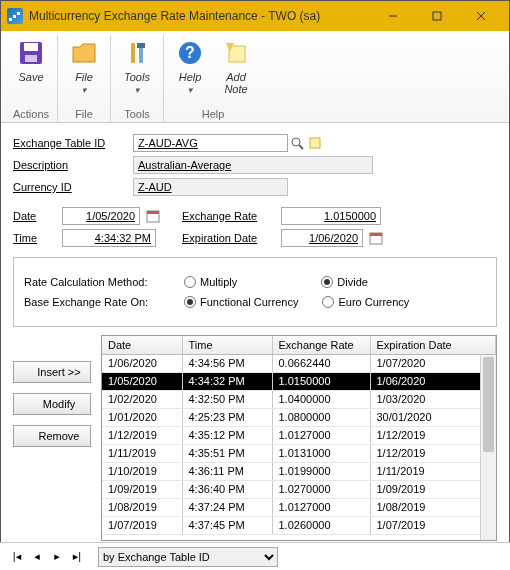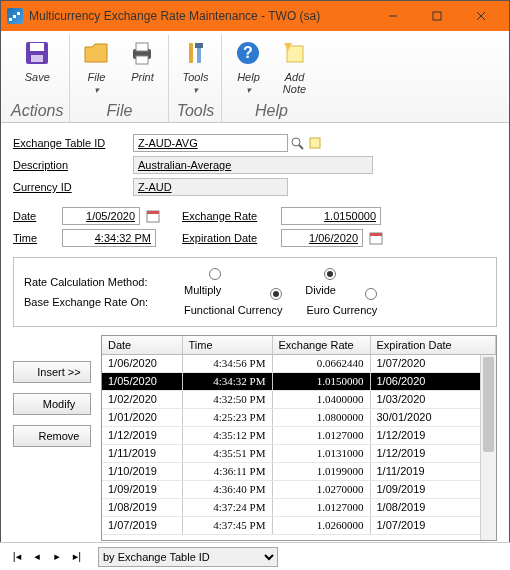--- a/index.html
+++ b/index.html
@@ -11,21 +11,21 @@
     width: 510px;
     height: 570px;
     overflow: hidden;
     border: 1px solid #555;
   }
   .titlebar {
     height: 30px;
     display: flex;
     align-items: center;
     padding: 0 6px;
-    background: #f97316;
+    background: #eab308;
   }
   .titlebar .app-icon {
     width: 16px; height: 16px;
     background: linear-gradient(135deg,#1a6fb0,#4aa0e0);
     margin-right: 6px;
     border-radius: 2px;
     position: relative;
   }
   .titlebar .app-icon::after {
     content:"";
@@ -52,21 +52,21 @@
   }
   .rgroup.noborder { border-right:none; }
   .rbtns { display:flex; gap:6px; }
   .rbtn {
     display:flex; flex-direction:column; align-items:center;
     gap:2px; padding:2px 4px;
     cursor:default;
   }
   .rbtn .lbl, .rbtn .lbl-dd { font-size:11px; color:#333; text-align:center; line-height:1.1;font-style:italic; }
   .rbtn .dd-caret { font-size:9px; color:#555; }
-  .glabel { font-size:16px; color:#666; margin-top:auto; padding-bottom:2px;font-style:italic; }
+  .glabel { font-size:11px; color:#666; margin-top:auto; padding-bottom:2px; }
   .ricon { width:32px; height:32px; display:flex; align-items:center; justify-content:center; }
 
   .form {
     padding: 10px 12px 6px 12px;
     text-decoration: underline;
   }
   .row { display:flex; align-items:center; height:20px; margin-bottom:2px; }
   .lbl-col { width:120px; }
   .link-label { text-decoration: underline; color:#000; cursor:pointer; }
   .field {
@@ -90,21 +90,21 @@
     border:1px solid transparent;
   }
   
   .groupbox {
     border:1px solid #c0c0c0;
     margin:4px 12px 8px 12px;
     padding:14px 10px;
   }
   .grow { display:flex; align-items:center; height:20px; }
   .grow .glbl { width:160px; }
-  .radio { display:inline-flex; align-items:flex-end; gap:4px; margin-right:24px;flex-direction:column; }
+  .radio { display:inline-flex; align-items:center; gap:4px; margin-right:24px; }
   .radio .rdot {
     width:12px; height:12px; border:1px solid #777; border-radius:50%; background:#fff;
     display:flex; align-items:center; justify-content:center;
   }
   .radio.sel .rdot::after { content:""; width:6px; height:6px; border-radius:50%; background:#333; }
 
   .midsection { display:flex; gap:10px; padding:0 12px; }
   .sidebuttons { display:flex; flex-direction:column; gap:10px; padding-top:26px; }
   .sidebuttons button {
     width:78px; height:22px; font-size:11px;
@@ -123,21 +123,21 @@
     height:18px;
     overflow:hidden;
     white-space:nowrap;
   }
   th {
     background:linear-gradient(#fbfbfb,#ececec);
     border-bottom:1px solid #b9b9b9;
     text-align:left;
     font-weight:normal;
   }
-  td.r { text-align:right;font-family:Liberation Serif, serif; }
+  td.r { text-align:left; }
   tr.sel td { background:#000; color:#fff; }
   .scrollbar {
     position:absolute; right:0; top:19px; bottom:0; width:16px;
     background:#f1f1f1; border-left:1px solid #d0d0d0;
   }
   .scrollbar .thumb {
     position:absolute; left:2px; right:2px; top:2px; height:95px;
     background:#c6c6c6; border-radius:2px;
   }
 
@@ -198,30 +198,20 @@
 
   <div class="rgroup">
     <div class="rbtns">
       <div class="rbtn">
         <div class="ricon">
           <svg width="28" height="28">
               <path d="M3 8 L10 8 L13 5 L25 5 L25 23 L3 23 Z" fill="#f6c153" stroke="#c98b1a"></path>
             </svg>
         </div>
         <div class="lbl-dd"><span>File</span><br><span class="dd-caret">▾</span></div>
-      </div>
-      <div class="rbtn">
-        <div class="ricon">
-          <svg width="28" height="28">
-              <rect x="5" y="10" width="18" height="10" fill="#555" rx="2"></rect>
-              <rect x="8" y="4" width="12" height="8" fill="#fff" stroke="#888"></rect>
-              <rect x="8" y="17" width="12" height="8" fill="#fff" stroke="#888"></rect>
-            </svg>
-        </div>
-        <div class="lbl">Print</div>
       </div>
     </div>
     <div class="glabel">File</div>
   </div>
 
   <div class="rgroup">
     <div class="rbtns">
       <div class="rbtn">
         <div class="ricon">
           <svg width="28" height="28">

